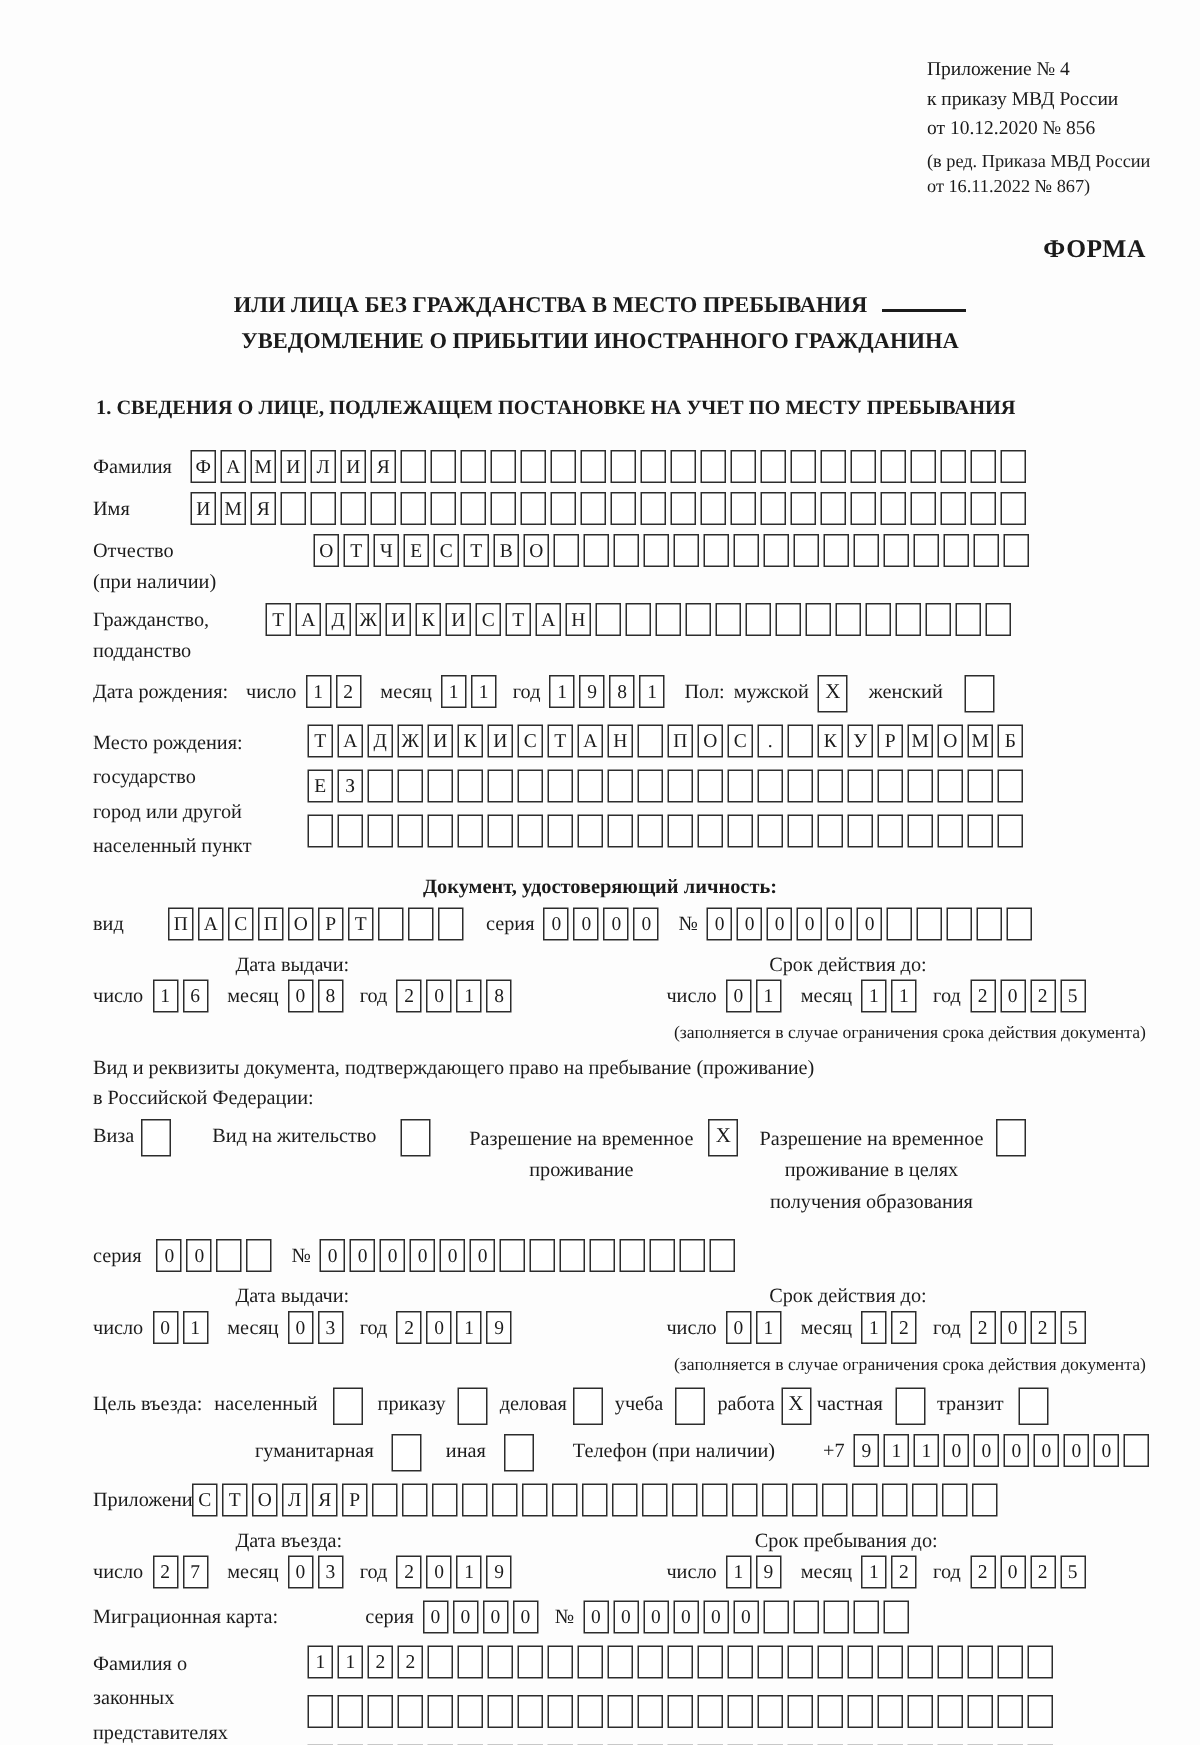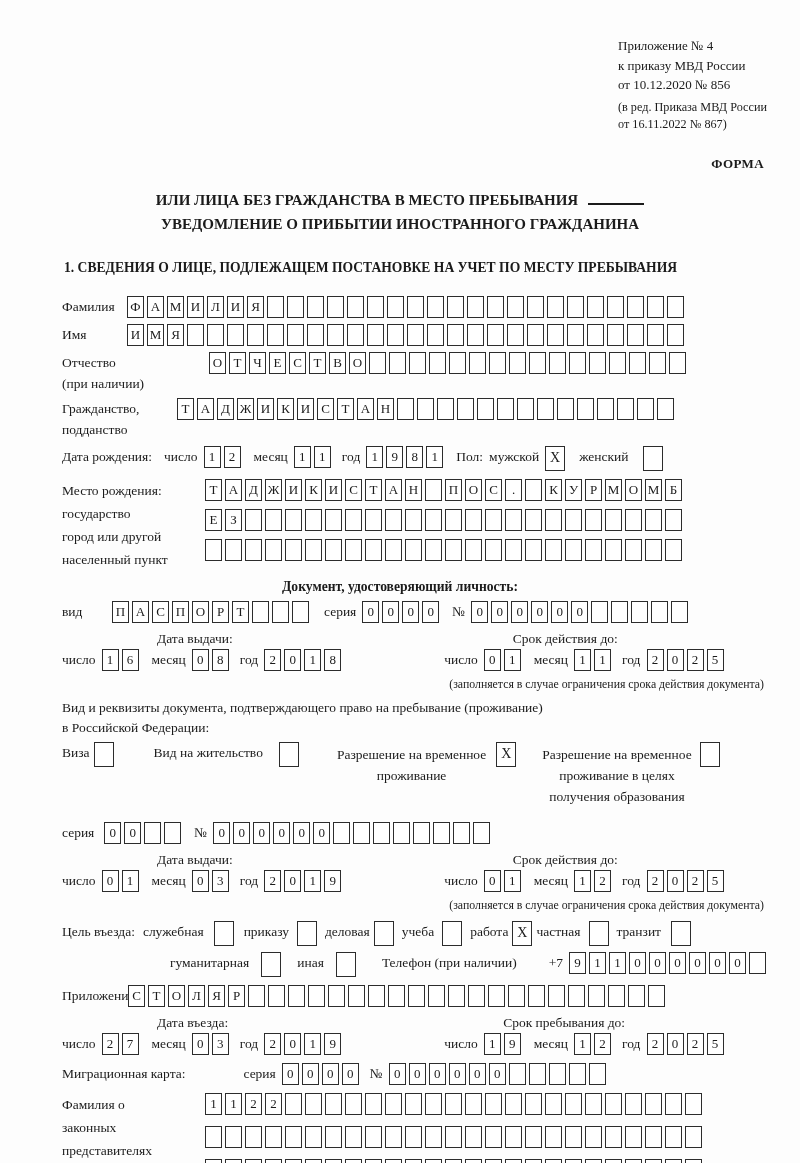--- a/index.html
+++ b/index.html
@@ -1,40 +1,40 @@
 <!DOCTYPE html>
 <html><head>
 <meta charset="utf-8">
 <style>
   html,body{margin:0;padding:0;}
   body{width:800px;height:1163px;background:#fdfdfd;color:#1b1b1b;
        font-family:"Liberation Serif","DejaVu Serif",serif;overflow:hidden;}
   .appendix{margin:36px 0 0 618px;font-size:13px;line-height:1.5;}
   .appendix .rev{font-size:12.2px;margin-top:4px;line-height:1.45;}
-  .forma{margin:22px 36px 0 0;text-align:right;font-weight:bold;font-size:13px;letter-spacing:.4px;}
+  .forma{margin:22px 36px 0 0;text-align:right;font-weight:bold;font-size:17px;letter-spacing:.4px;}
   .title{margin-top:16px;text-align:center;font-weight:bold;font-size:15px;line-height:1.6;}
   .blankline{display:inline-block;width:56px;border-bottom:2px solid #1b1b1b;margin-left:10px;vertical-align:baseline;}
   .sect{margin:24px 0 20px 64px;font-weight:bold;font-size:13.6px;}
   .row{display:flex;align-items:flex-start;margin:0 0 6px 62px;font-size:13.5px;}
   .lbl{flex:none;padding-top:3px;}
   .lbl2{font-size:13.5px;margin:0 0 6px 62px;}
   .strip{display:flex;flex:none;flex-wrap:nowrap;}
   .cell{box-sizing:border-box;flex:none;width:17px;height:22px;border:1.5px solid #2c2c2c;margin-right:3px;
         display:flex;align-items:center;justify-content:center;font-size:13px;background:#fff;}
   .checkbox{box-sizing:border-box;flex:none;width:20px;height:25px;border:1.5px solid #2c2c2c;
         display:flex;align-items:center;justify-content:center;font-size:14px;background:#fff;}
   .w65{width:65px;} .w50{width:50px;} .w115{width:115px;} .w143{width:143px;} .w147{width:147px;}
   .mlab{line-height:23px;}
   .boxcol .strip{margin-bottom:8px;}
   .dochead{text-align:center;font-weight:bold;font-size:13.6px;margin:8px 0 6px 0;}
   .dhead{display:flex;margin:8px 0 2px 62px;font-size:13.5px;}
   .dgroup{display:flex;align-items:flex-start;}
   .dlbl{padding:3px 6px 0 0;}
   .note{margin:1px 36px 8px 0;text-align:right;font-size:11.8px;}
-  .opts{display:flex;margin:6px 0 12px 62px;align-items:flex-start;font-size:13.5px;gap:12px;}
+  .opts{display:flex;margin:6px 0 12px 62px;align-items:flex-start;font-size:13.5px;}
   .opt{display:flex;align-items:flex-start;}
   .optlbl{text-align:center;line-height:1.55;}
   .pitem{display:flex;align-items:flex-start;}
   .gap4{margin-left:4px;} .gap8{margin-left:8px;} .gap10{margin-left:10px;} .gap12{margin-left:12px;}
   .gap14{margin-left:14px;} .gap16{margin-left:16px;} .gap26{margin-left:26px;} .gap28{margin-left:28px;}
   .pt3{padding-top:3px;}
 </style>
 </head>
 <body>
 
@@ -485,21 +485,21 @@
         <span class="cell">2</span>
         <span class="cell">5</span>
       </span>
   </span>
 </div>
 <div class="note">(заполняется в случае ограничения срока действия документа)</div>
 
 <div class="row" style="margin-top:6px">
   <span class="lbl">Цель въезда:</span>
   <span class="pitem gap8">
-    <span class="pt3">служебная</span>
+    <span class="pt3">населенный</span>
     <span class="checkbox gap10"></span>
   </span>
   <span class="pitem gap10">
     <span class="pt3">приказу</span>
     <span class="checkbox gap8"></span>
   </span>
   <span class="pitem gap8">
     <span class="pt3">деловая</span>
     <span class="checkbox gap4"></span>
   </span>

